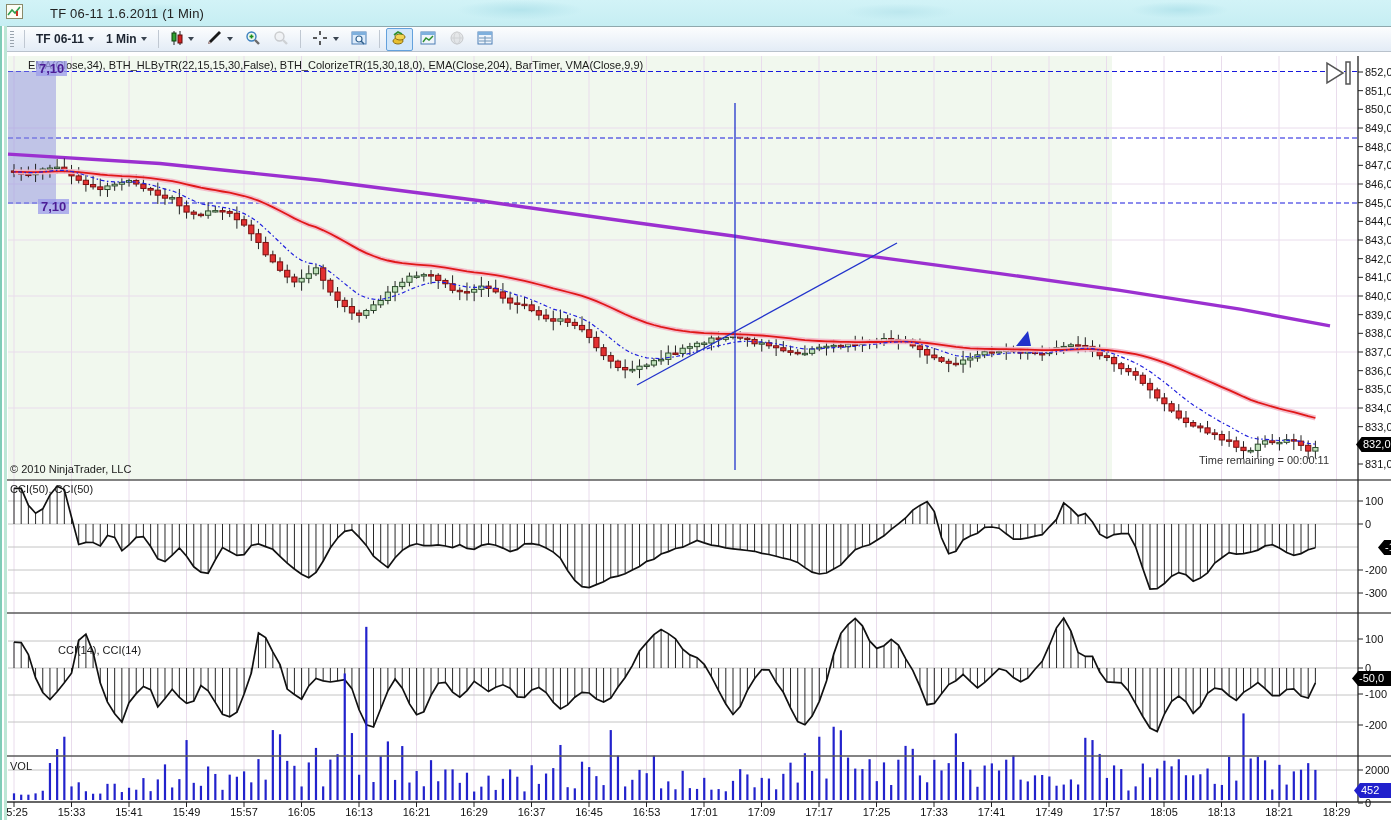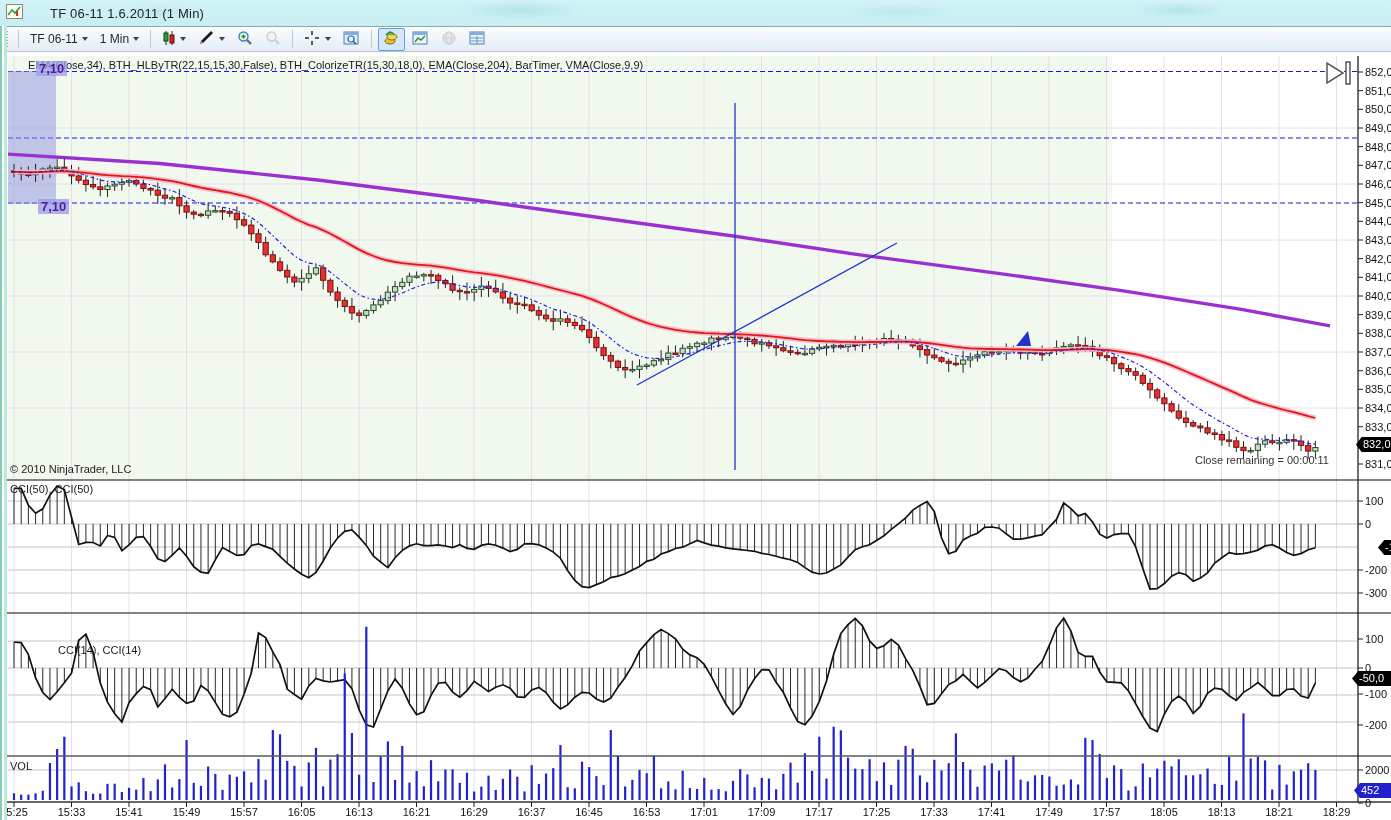--- a/index.html
+++ b/index.html
@@ -12,21 +12,21 @@
       radial-gradient(90px 14px at 520px 10px,#b4e4ec 0%,rgba(180,228,236,0) 70%),
       radial-gradient(80px 12px at 900px 12px,#bce7ee 0%,rgba(188,231,238,0) 70%),
       radial-gradient(70px 12px at 1180px 10px,#b4e4ec 0%,rgba(180,228,236,0) 70%),
       linear-gradient(#d2f3f7,#c6eef3);
     border-bottom:1px solid #8fa8ad;display:flex;align-items:center;gap:20px;}
   .titlebar .wicon{margin-left:6px;margin-right:7px;}
   .titlebar .wtitle{font-size:13px;color:#222;letter-spacing:.2px;}
   
   .toolbar{position:absolute;left:0;top:27px;width:1391px;height:25px;
     background:linear-gradient(#fcfdfe,#e3ecf6);border-bottom:1px solid #b9c2cc;
-    display:flex;align-items:center;gap:2px;padding-left:3px;box-sizing:border-box;}
+    display:flex;align-items:center;gap:2px;padding-left:9px;box-sizing:border-box;font-weight:bold;}
   .grip{width:4px;height:16px;margin:0 4px 0 1px;
     background:repeating-linear-gradient(#9aa4ae 0 1px,transparent 1px 3px);}
   .tsep{width:1px;height:18px;background:#c0c8d2;margin:0 4px;}
   .tbtn{height:21px;display:flex;align-items:center;gap:3px;padding:0 4px;
     border:1px solid transparent;border-radius:2px;font-size:12px;color:#1c2430;}
   .tbtn.active{border-color:#63a1dc;background:#d2e7fa;}
   .darr{width:0;height:0;border-left:3.5px solid transparent;border-right:3.5px solid transparent;
     border-top:4px solid #3a4450;margin-left:1px;}
   
   .ov{position:absolute;font-size:11px;color:#1a1a1a;white-space:nowrap;z-index:5;}
@@ -1271,21 +1271,21 @@
           <line x1="8" y1="6" x2="8" y2="14" stroke="#6f94b8"></line>
         </svg>
     </span>
   </div>
 </div>
 
 <div class="leftstrip"></div>
 
 <div class="ov" style="left:10px;top:59px;padding-left:18px;">EMA(Close,34), BTH_HLByTR(22,15,15,30,False), BTH_ColorizeTR(15,30,18,0), EMA(Close,204), BarTimer, VMA(Close,9,9)</div>
 <div class="ov" style="left:10px;top:463px;">© 2010 NinjaTrader, LLC</div>
-<div class="ov" style="right:62px;top:454px;color:#333;">Close remaining = 00:00:11</div>
+<div class="ov" style="right:62px;top:454px;color:#333;">Time remaining = 00:00:11</div>
 <div class="ov" style="left:10px;top:483px;">CCI(50), CCI(50)</div>
 <div class="ov" style="left:10px;top:644px;margin-left:48px;">CCI(14), CCI(14)</div>
 <div class="ov" style="left:10px;top:760px;text-align:center;">VOL</div>
 
 <div class="lvl" style="left:36px;top:61px;">7,10</div>
 <div class="lvl" style="left:38px;top:199px;">7,10</div>
 
 <div class="badge" style="left:1356px;top:437px;width:35px;">832,0</div>
 <div class="badge" style="left:1352px;top:540px;width:39px;margin-left:26px;">-101,</div>
 <div class="badge" style="left:1352px;top:671px;width:39px;">-50,0</div>

